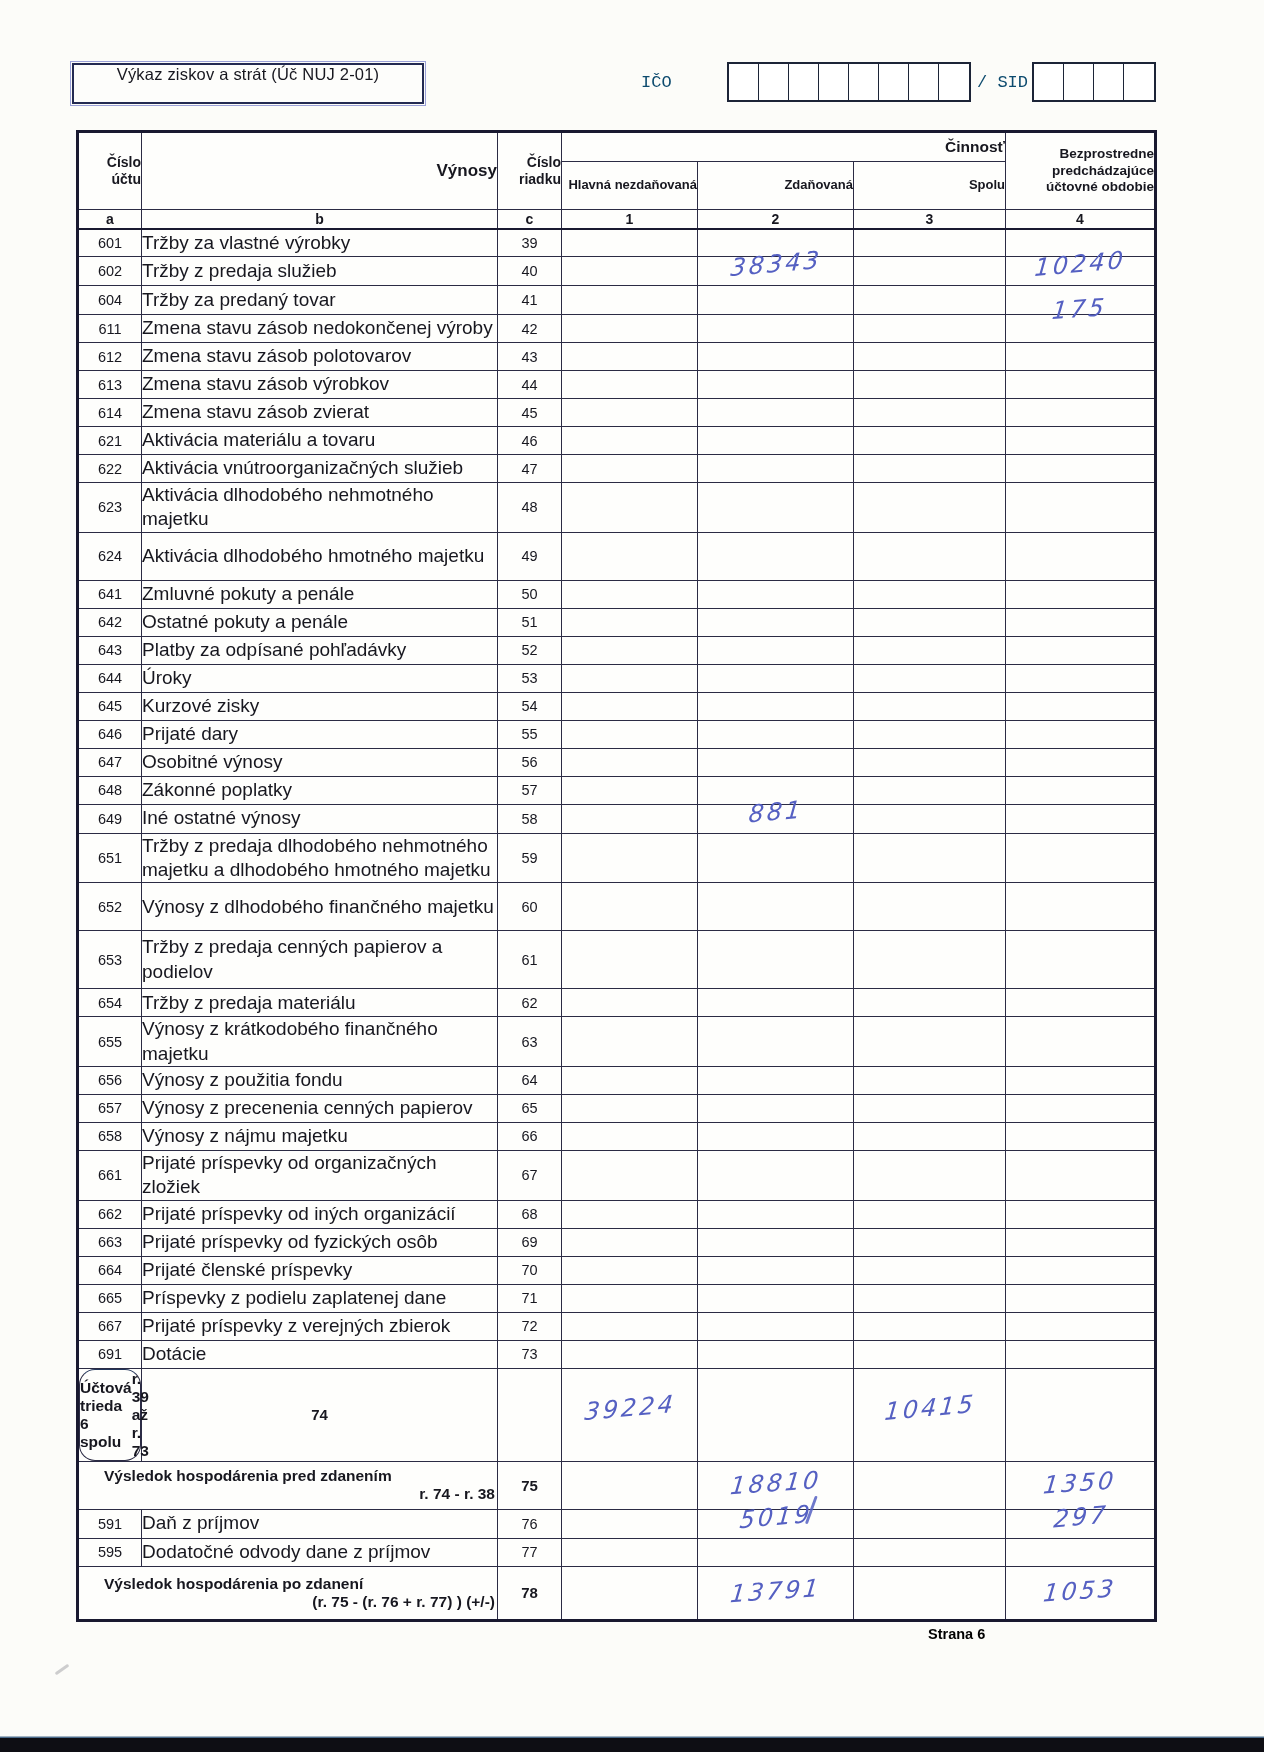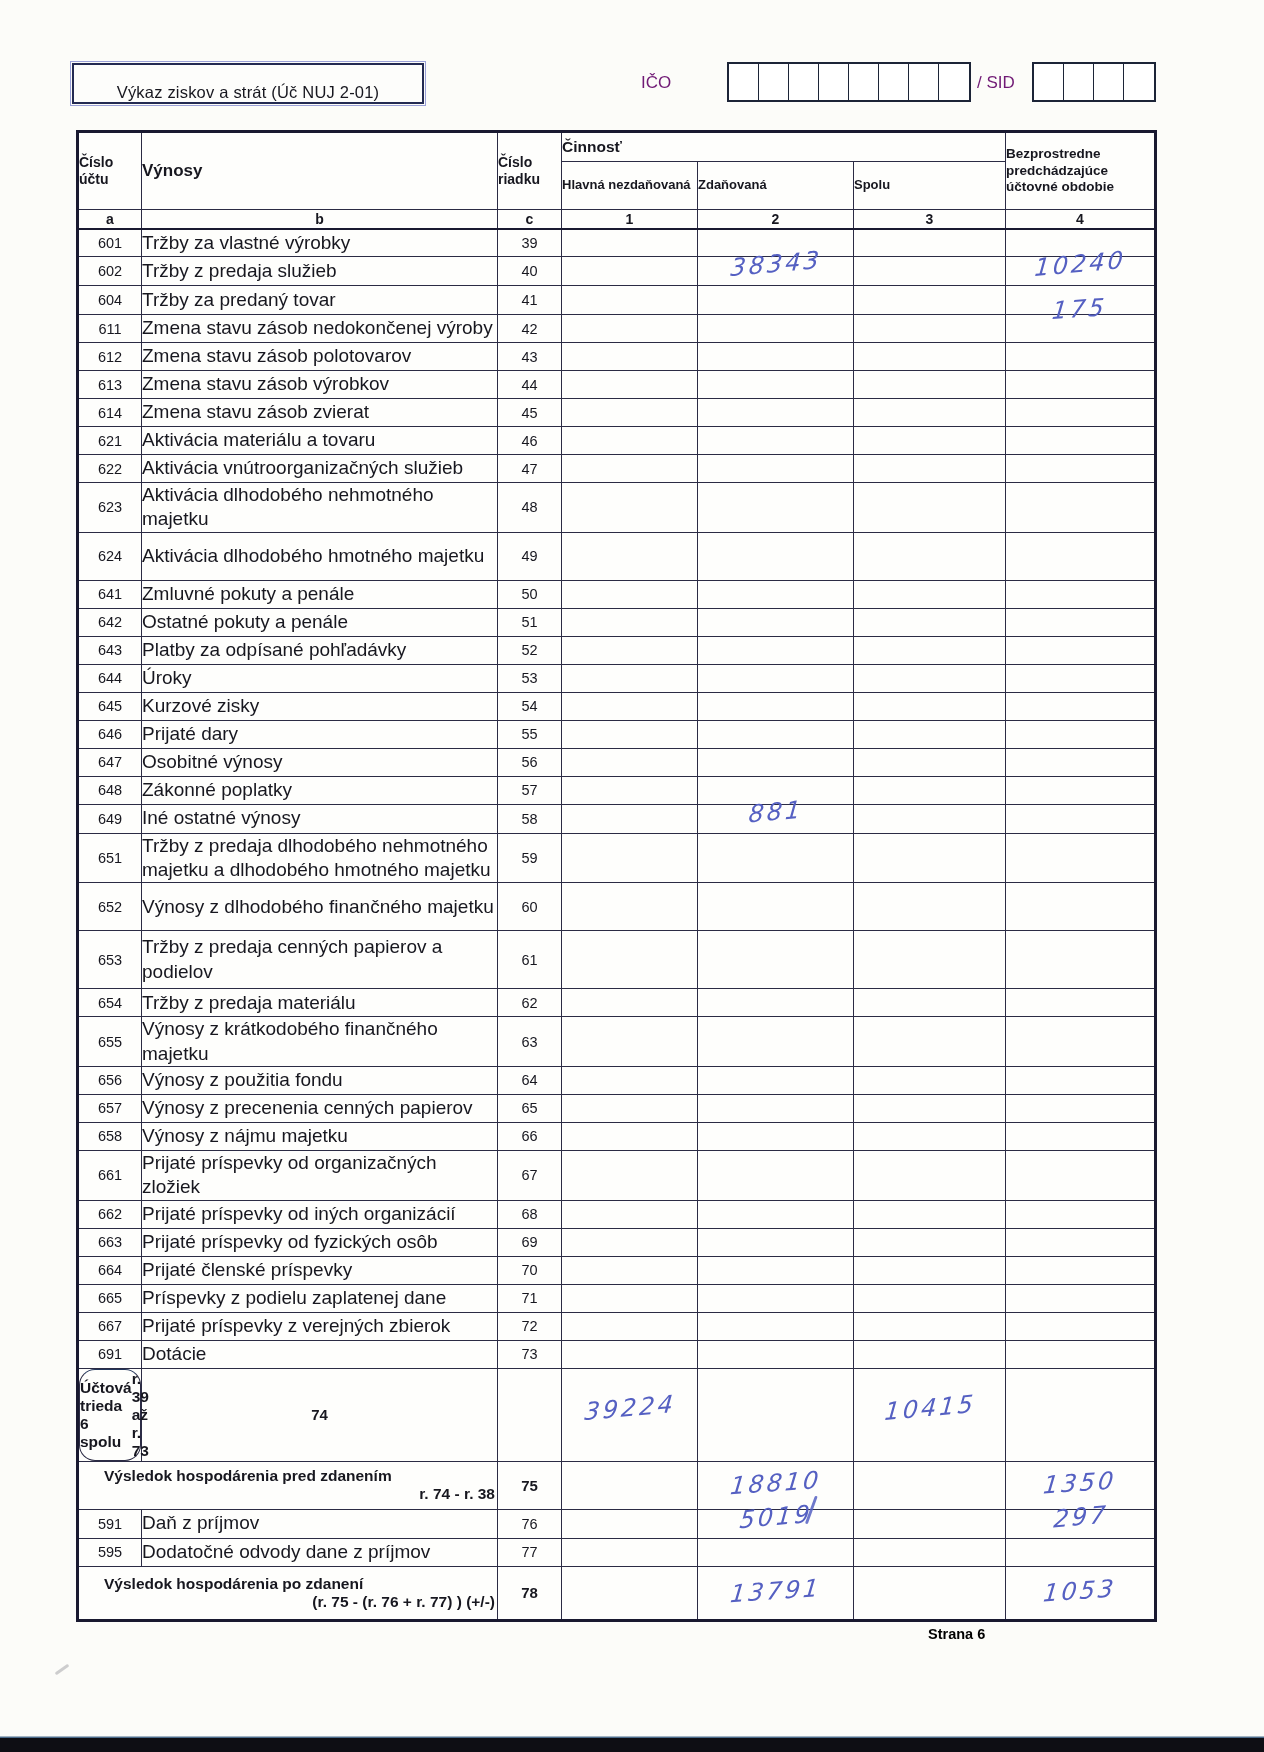--- a/index.html
+++ b/index.html
@@ -8,24 +8,24 @@
   .sheet {
     position:relative; width:1264px; height:1752px; margin:0 auto;
     background:#fcfcf9; overflow:hidden;
     font-family:"Liberation Sans", sans-serif; color:#17171f;
   }
 
   
   .form-title-box {
     position:absolute; left:72px; top:63px; width:352px; height:41px;
     border:2px solid #232a52; outline:1.5px solid #9aa0d8; outline-offset:1.5px;
-    display:flex; align-items:flex-end; justify-content:center;
+    display:flex; align-items:flex-start; justify-content:center;
     font-size:16.5px; letter-spacing:.2px; background:#fdfdfb;
   }
-  .id-label { position:absolute; font-size:17px; color:#701a75; top:73px; }
+  .id-label { position:absolute; font-size:17px; color:#0c4a6e; top:73px;font-family:Liberation Mono, monospace; }
   .ico-label { left:641px; }
   .sid-label { left:977px; }
   .digit-grid { position:absolute; top:62px; display:flex; border:2.2px solid #1c2437; background:#fff; height:40px; }
   .ico-grid { left:727px; }
   .sid-grid { left:1032px; }
   .box-cell { width:30px; height:100%; border-right:1.7px solid #1c2437; }
   .box-cell:last-child { border-right:none; }
 
   
   .main-table {
@@ -33,21 +33,21 @@
     border-collapse:collapse; table-layout:fixed; background:#fefefc;
     border:3px solid var(--heavy);
   }
   .main-table th, .main-table td {
     border:1.5px solid var(--line); padding:0; vertical-align:middle;
     overflow:visible;
   }
   .main-table tr:nth-child(3n) > td { border-top-color:#44304a; }
   .main-table tr:nth-child(4n) > td { border-top-color:#23355a; }
 
-  thead th { font-weight:bold; text-align:left; line-height:1.25; background:#fefefc; }
+  thead th { font-weight:bold; text-align:right; line-height:1.25; background:#fefefc; }
   .th-account, .th-line { font-size:14px; padding:2px; }
   .th-rev { font-size:17px; }
   .th-act { font-size:15.5px; height:30px; }
   .th-sub { font-size:13px; height:48px; padding:2px; }
   .th-prev { font-size:13.5px; padding:2px 8px; }
   .letters-row td {
     height:19px; text-align:center; font-weight:bold; font-size:14px;
     border-bottom:2.2px solid var(--heavy);
   }
 

